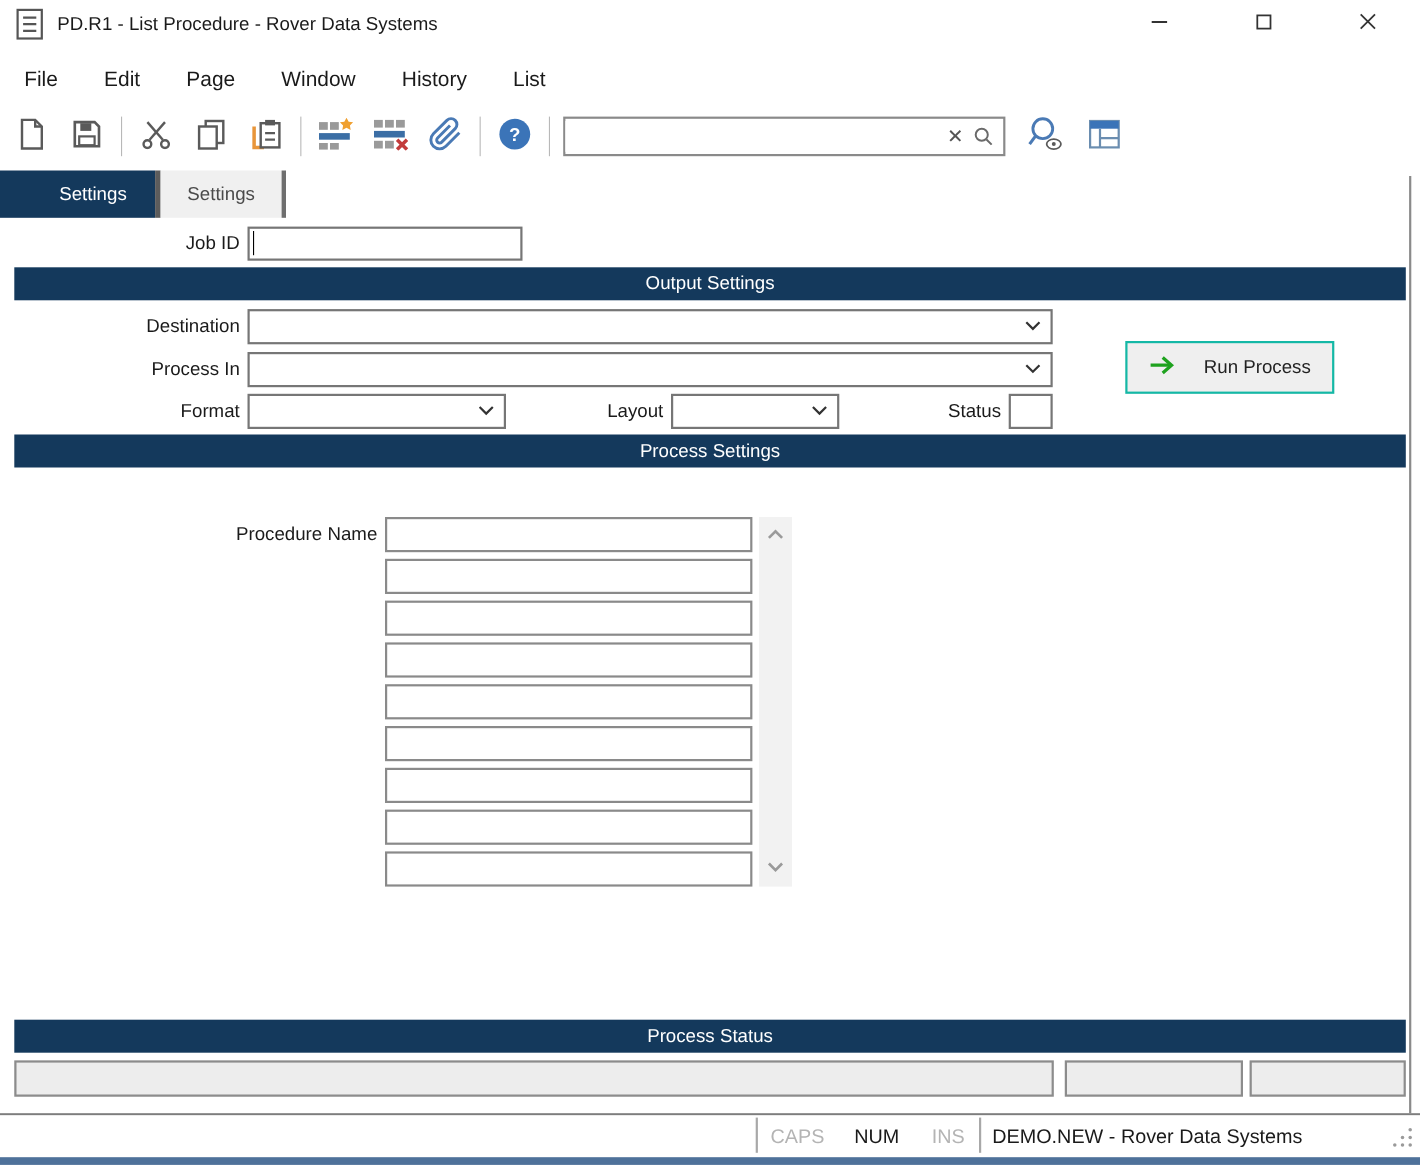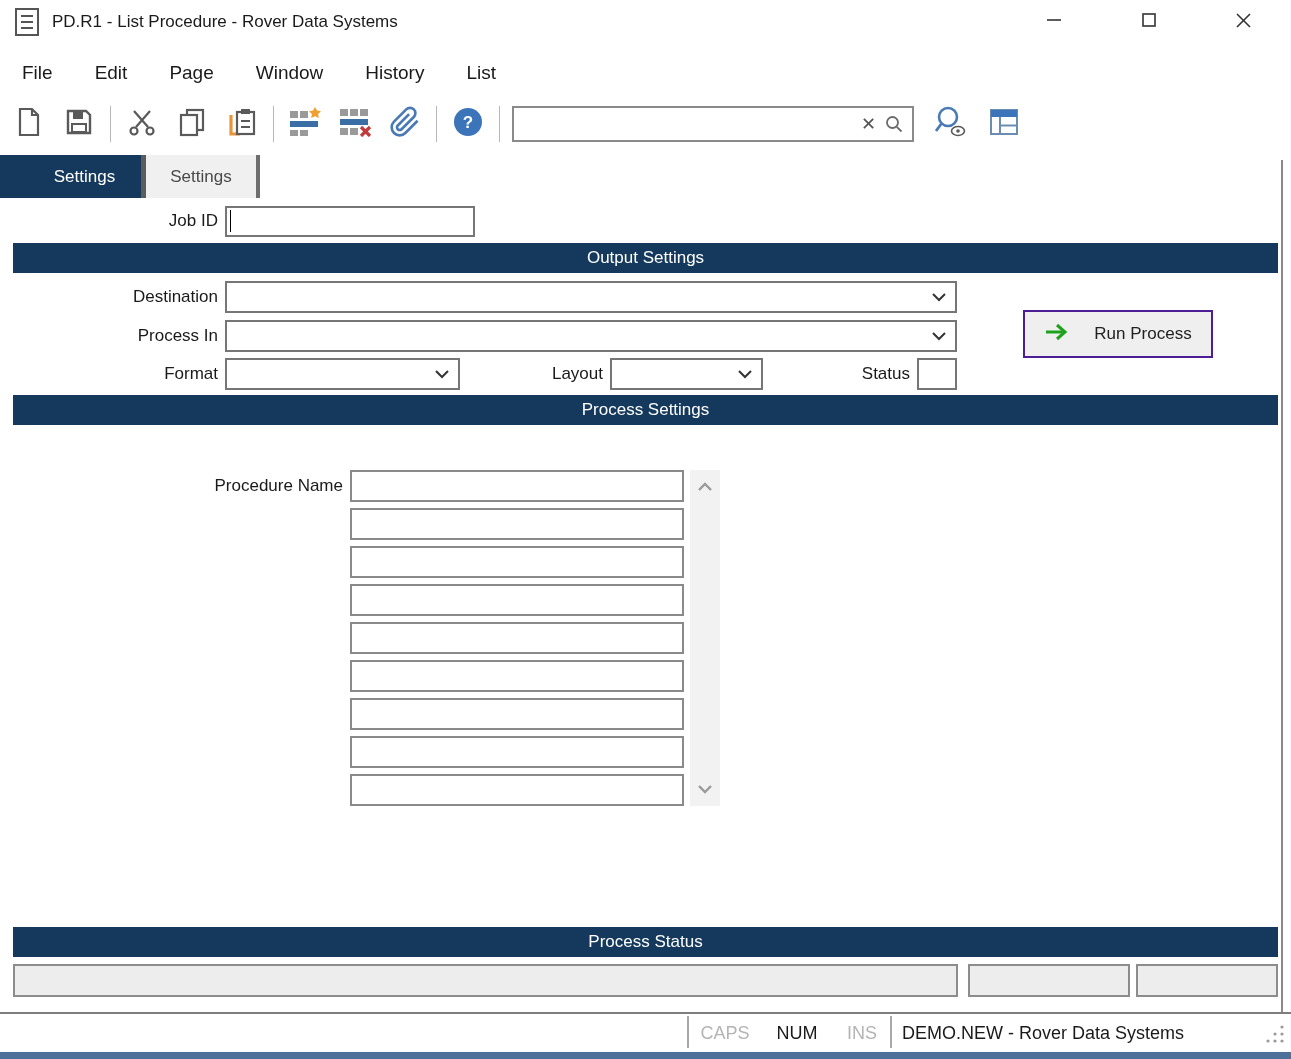--- a/index.html
+++ b/index.html
@@ -41,21 +41,21 @@
   .flabel{position:absolute;text-align:right;font-size:17px;color:#1a1a1a;}
   .tinput{position:absolute;background:#fff;border:2px solid #767676;box-sizing:border-box;
           font-size:16px;font-family:"Liberation Sans",sans-serif;padding:0 5px;outline:none;}
   .caret{position:absolute;width:1px;height:22px;background:#000;}
   .section-bar{position:absolute;left:13px;width:1265px;height:30px;background:#14395c;
                color:#fff;font-size:17px;display:flex;align-items:center;justify-content:center;}
   .combo{position:absolute;background:#fff;border:2px solid #767676;box-sizing:border-box;
          display:flex;align-items:center;font-size:16px;padding:0 6px;}
   .combo .chev{position:absolute;right:8px;top:50%;transform:translateY(-50%);}
   .run-btn{position:absolute;left:1023px;top:310px;width:190px;height:48px;background:#efefef;
-           border:2px solid #4c1d95;box-sizing:border-box;display:flex;align-items:center;
+           border:2px solid #14b8a6;box-sizing:border-box;display:flex;align-items:center;
            justify-content:center;gap:24px;font-size:17px;color:#222;}
   .proc-list{position:absolute;left:350px;top:470px;width:334px;}
   .proc-input{display:block;width:100%;height:32px;box-sizing:border-box;margin-bottom:6px;
               border:2px solid #8a8a8a;background:#fff;outline:none;font-size:16px;
               font-family:"Liberation Sans",sans-serif;padding:0 5px;}
   .vscroll{position:absolute;left:690px;top:470px;width:30px;height:336px;background:#f2f2f2;}
   .vs-up{position:absolute;top:8px;left:50%;transform:translateX(-50%);}
   .vs-down{position:absolute;bottom:8px;left:50%;transform:translateX(-50%);}
   .status-box{position:absolute;top:964px;height:33px;background:#ededed;
               border:2px solid #8c8c8c;box-sizing:border-box;font-size:15px;

